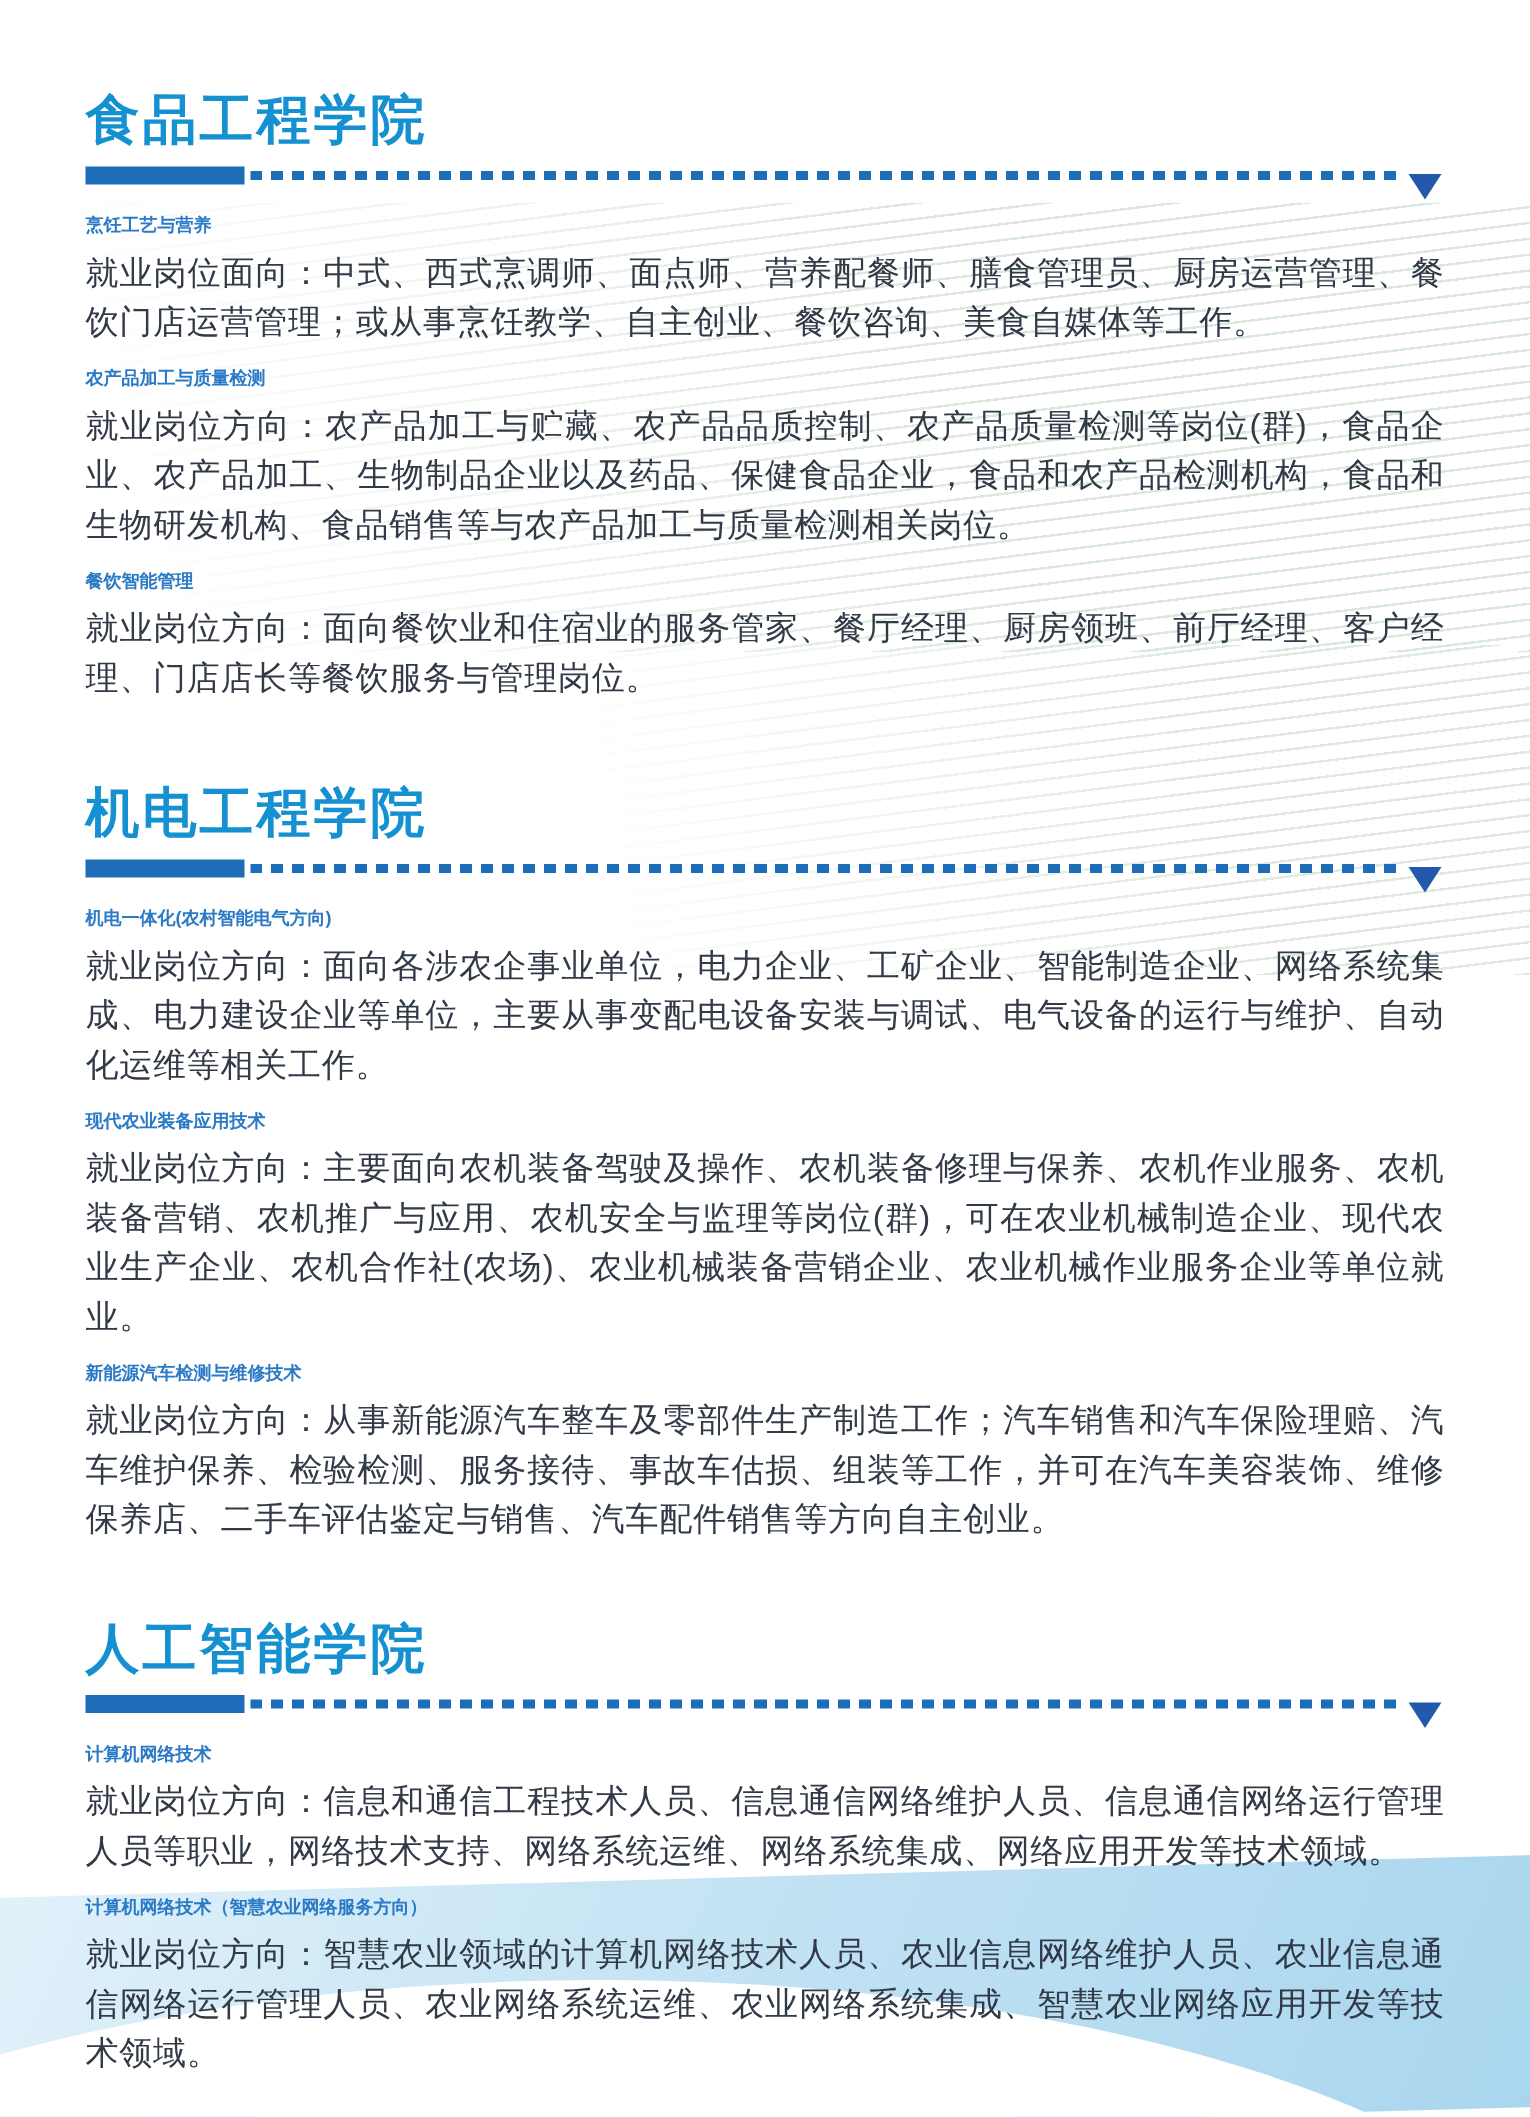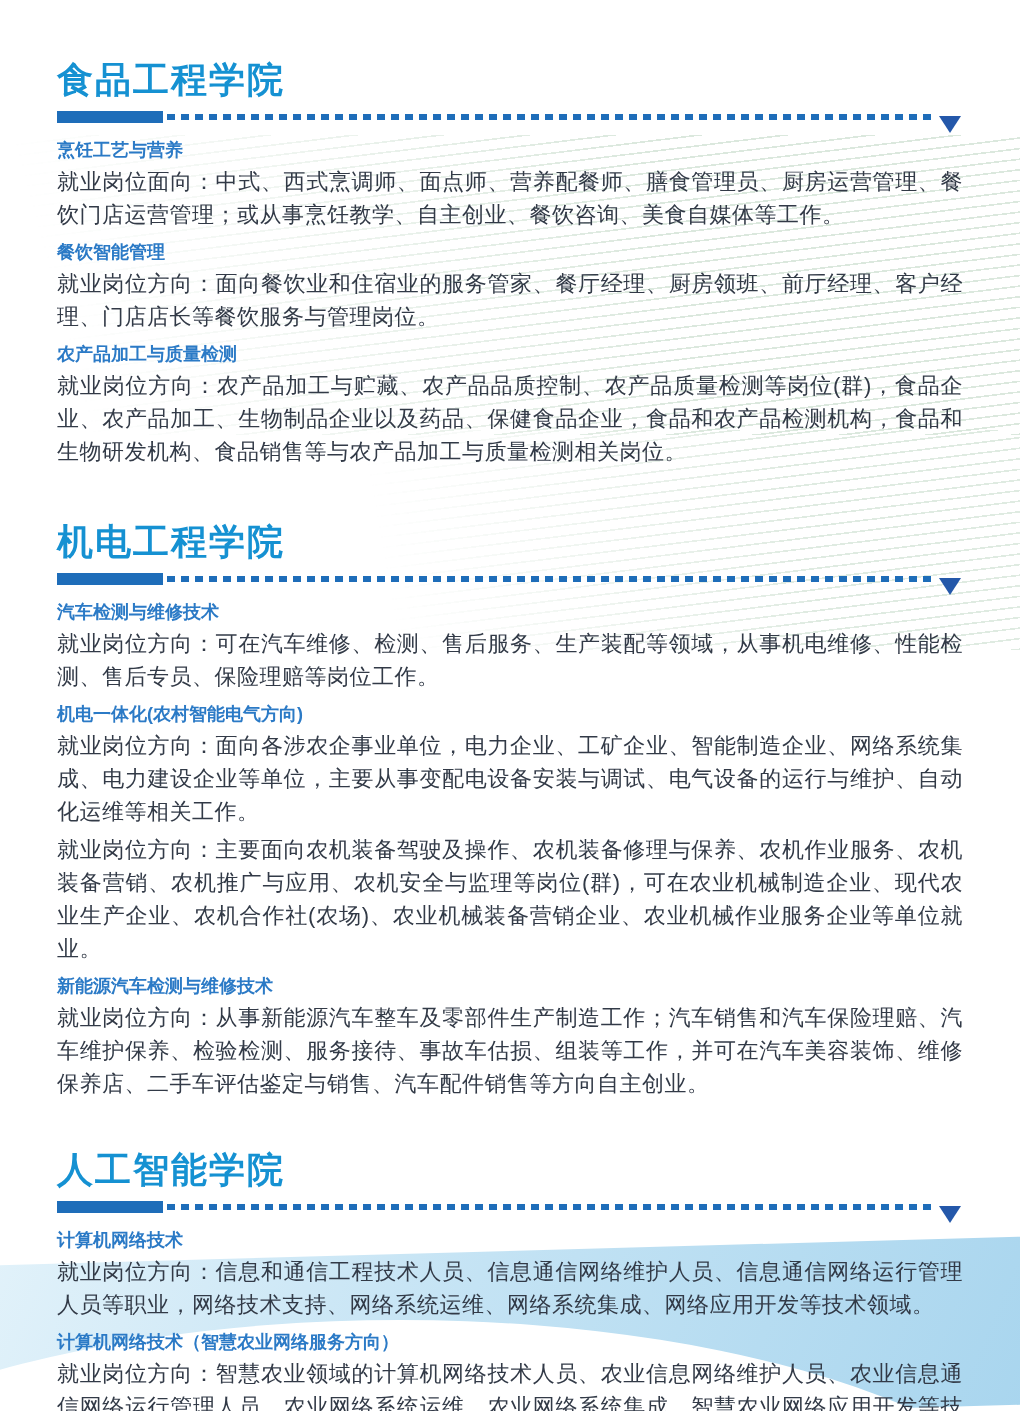--- a/index.html
+++ b/index.html
@@ -93,21 +93,21 @@
     position: absolute;
     right: 2px; top: 6px;
     width: 0; height: 0;
     border-left: 11px solid transparent;
     border-right: 11px solid transparent;
     border-top: 17px solid #2458aa;
   }
 
   .major-name {
     margin: 9px 0 3px 0;
-    font-size: 18px;
+    font-size: 12px;
     line-height: 24px;
     font-weight: 700;
     color: #2b7ac6;
   }
   .major-desc {
     margin: 0 0 5px 0;
     font-size: 22px;
     line-height: 33px;
     color: #323a47;
     text-align: justify;
@@ -138,49 +138,46 @@
         <span class="rule-bar"></span>
         <span class="rule-dashes"></span>
         <span class="rule-arrow"></span>
       </div>
       <div class="majors">
         <div class="major">
           <h2 class="major-name">烹饪工艺与营养</h2>
           <p class="major-desc">就业岗位面向：中式、西式烹调师、面点师、营养配餐师、膳食管理员、厨房运营管理、餐饮门店运营管理；或从事烹饪教学、自主创业、餐饮咨询、美食自媒体等工作。</p>
         </div>
         <div class="major">
+          <h2 class="major-name">农产品加工与质量检测</h2>
+          <p class="major-desc">就业岗位方向：农产品加工与贮藏、农产品品质控制、农产品质量检测等岗位(群)，食品企业、农产品加工、生物制品企业以及药品、保健食品企业，食品和农产品检测机构，食品和生物研发机构、食品销售等与农产品加工与质量检测相关岗位。</p>
+        </div>
+        <div class="major">
           <h2 class="major-name">餐饮智能管理</h2>
           <p class="major-desc">就业岗位方向：面向餐饮业和住宿业的服务管家、餐厅经理、厨房领班、前厅经理、客户经理、门店店长等餐饮服务与管理岗位。</p>
-        </div>
-        <div class="major">
-          <h2 class="major-name">农产品加工与质量检测</h2>
-          <p class="major-desc">就业岗位方向：农产品加工与贮藏、农产品品质控制、农产品质量检测等岗位(群)，食品企业、农产品加工、生物制品企业以及药品、保健食品企业，食品和农产品检测机构，食品和生物研发机构、食品销售等与农产品加工与质量检测相关岗位。</p>
         </div>
       </div>
     </section>
 
     <section class="college">
       <h1 class="college-title">机电工程学院</h1>
       <div class="rule">
         <span class="rule-bar"></span>
         <span class="rule-dashes"></span>
         <span class="rule-arrow"></span>
       </div>
       <div class="majors">
         <div class="major">
-          <h2 class="major-name">汽车检测与维修技术</h2>
-          <p class="major-desc">就业岗位方向：可在汽车维修、检测、售后服务、生产装配等领域，从事机电维修、性能检测、售后专员、保险理赔等岗位工作。</p>
-        </div>
-        <div class="major">
         </div>
         <div class="major">
           <h2 class="major-name">机电一体化(农村智能电气方向)</h2>
           <p class="major-desc">就业岗位方向：面向各涉农企事业单位，电力企业、工矿企业、智能制造企业、网络系统集成、电力建设企业等单位，主要从事变配电设备安装与调试、电气设备的运行与维护、自动化运维等相关工作。</p>
         </div>
         <div class="major">
+          <h2 class="major-name">现代农业装备应用技术</h2>
           <p class="major-desc">就业岗位方向：主要面向农机装备驾驶及操作、农机装备修理与保养、农机作业服务、农机装备营销、农机推广与应用、农机安全与监理等岗位(群)，可在农业机械制造企业、现代农业生产企业、农机合作社(农场)、农业机械装备营销企业、农业机械作业服务企业等单位就业。</p>
         </div>
         <div class="major">
           <h2 class="major-name">新能源汽车检测与维修技术</h2>
           <p class="major-desc">就业岗位方向：从事新能源汽车整车及零部件生产制造工作；汽车销售和汽车保险理赔、汽车维护保养、检验检测、服务接待、事故车估损、组装等工作，并可在汽车美容装饰、维修保养店、二手车评估鉴定与销售、汽车配件销售等方向自主创业。</p>
         </div>
       </div>
     </section>
 
     <section class="college">

